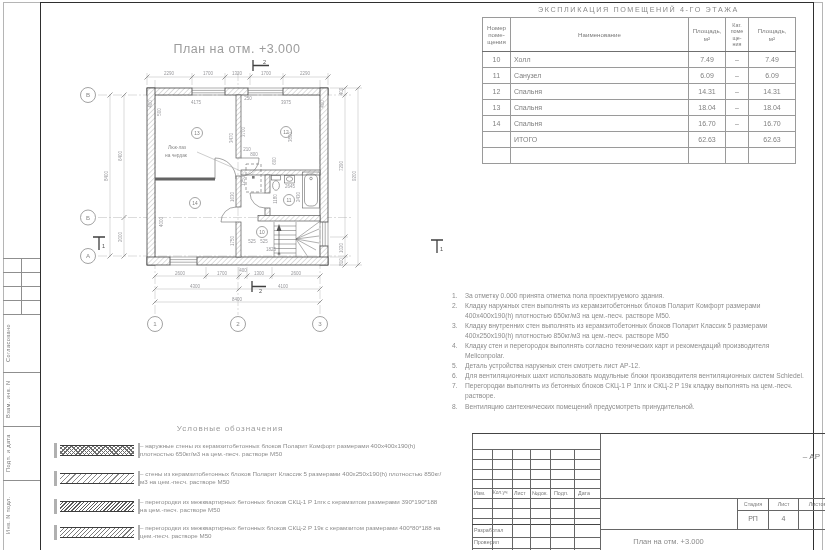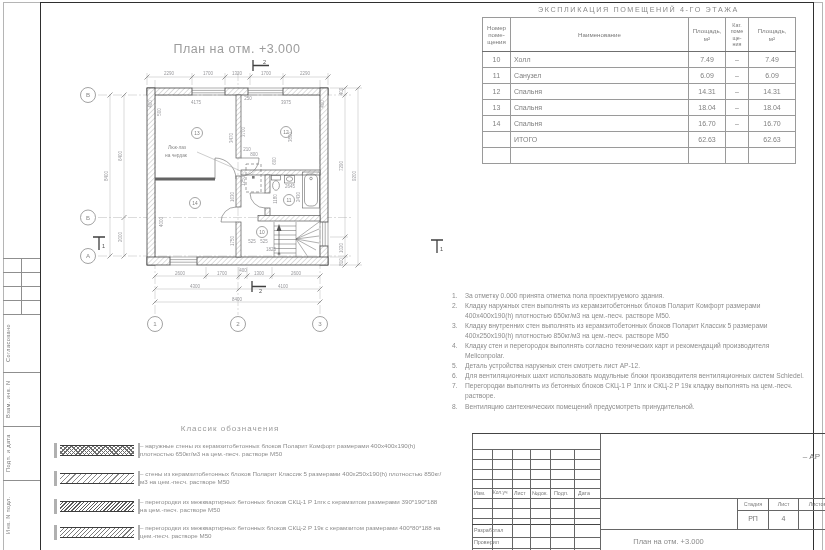--- a/index.html
+++ b/index.html
@@ -387,21 +387,21 @@
         <span class="n">7.</span>
         <span class="t">Перегородки выполнить из бетонных блоков СКЦ-1 Р 1пгк и СКЦ-2 Р 19к кладку выполнять на цем.-песч. растворе.</span>
       </div>
     <div class="note">
         <span class="n">8.</span>
         <span class="t">Вентиляцию сантехнических помещений  предусмотреть принудительной.</span>
       </div>
   </div>
 
   <div class="abs legend">
-    <div class="ttl">Классик обозначения</div>
+    <div class="ttl">Условные обозначения</div>
     <div class="sym sym1" style="top:21px"></div>
     <div class="litem" style="top:18px">– наружные стены из керамзитобетонных блоков Поларит Комфорт размерами 400х400х190(h) плотностью 650кг/м3 на цем.-песч. растворе М50</div>
     <div class="sym sym2" style="top:49px"></div>
     <div class="litem" style="top:46px">– стены из керамзитобетонных блоков Поларит Классик 5 размерами 400х250х190(h) плотностью 850кг/м3 на цем.-песч. растворе М50</div>
     <div class="sym sym3" style="top:77px"></div>
     <div class="litem" style="top:74px">– перегородки из межквартирных бетонных блоков СКЦ-1 Р 1пгк с керамзитом  размерами 390*190*188 на цем.-песч. растворе М50</div>
     <div class="sym sym4" style="top:103px"></div>
     <div class="litem" style="top:100px">– перегородки из межквартирных бетонных блоков СКЦ-2 Р 19к с керамзитом  размерами 400*80*188 на цем.-песч. растворе М50</div>
   </div>
 

